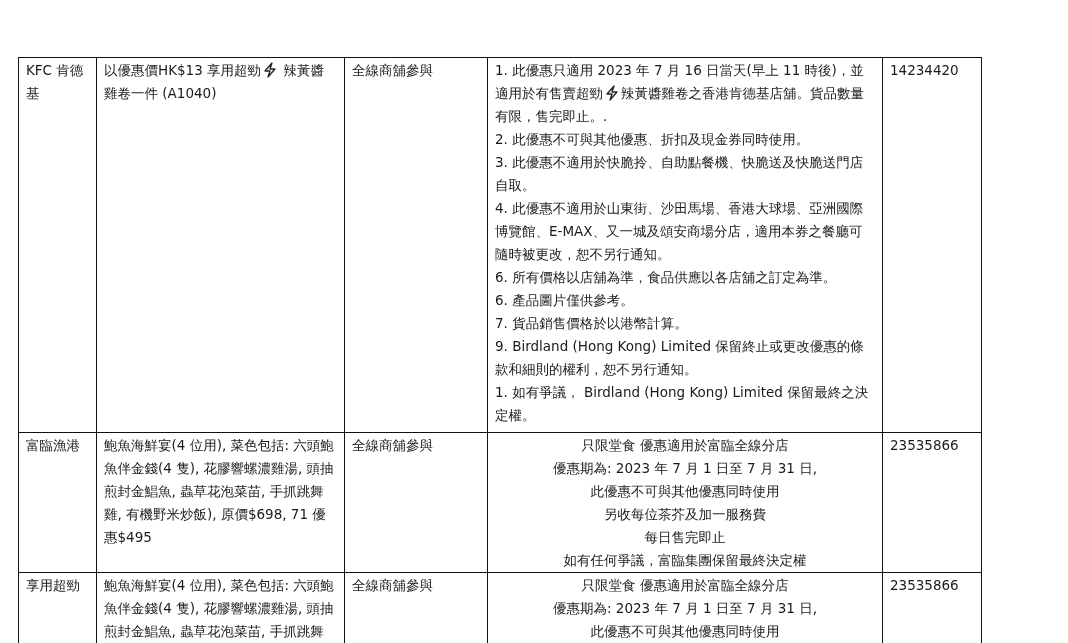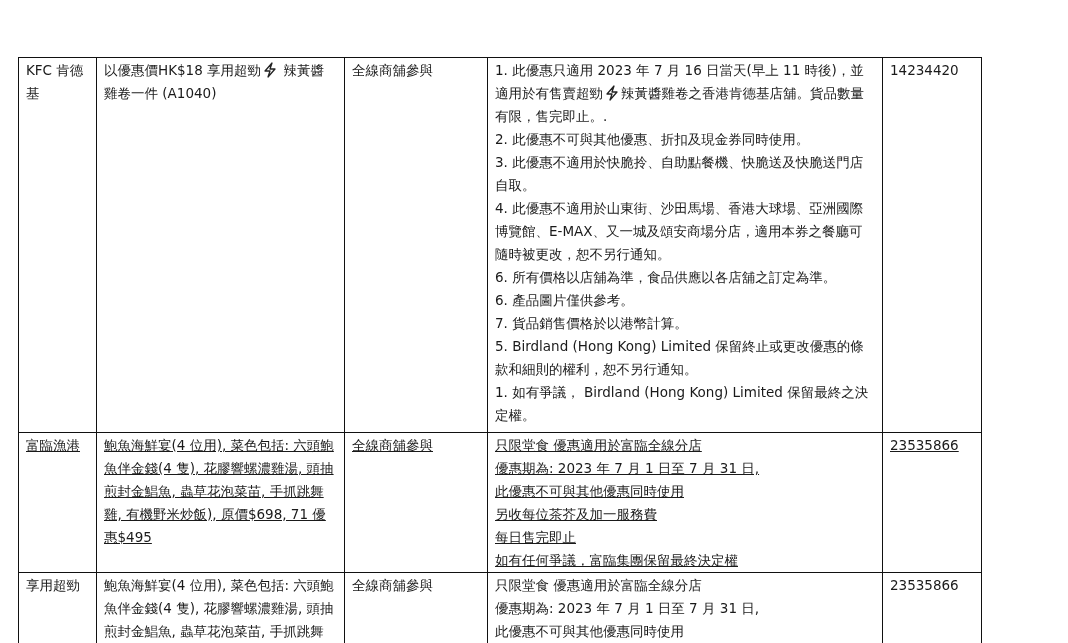--- a/index.html
+++ b/index.html
@@ -26,23 +26,23 @@
       vertical-align: top;
       padding: 1px 7px 0 7px;
       overflow: hidden;
     }
     .c1 { width: 78px; }
     .c2 { width: 248px; }
     .c3 { width: 143px; }
     .c4 { width: 395px; }
     .c5 { width: 99px; }
     .row1 td { height: 373px; }
-    .row2 td { height: 137px; text-decoration: underline; }
+    .row2 td { height: 137px; }
     .row3 td { height: 100px; }
-    .line { display: block; white-space: nowrap; }
+    .line { display: block; white-space: nowrap; text-align: center; }
     .wrap { display: block; }
     .bolt {
       display: inline-block;
       width: 14px; height: 16px;
       vertical-align: -3px;
       margin: 0 2px;
     }
     .bolt svg { width: 14px; height: 16px; }
   </style>
 </head>
@@ -56,39 +56,39 @@
       <col class="c4">
       <col class="c5">
   </colgroup>
 
   <tbody>
       <tr class="row1">
     <td>
       <span class="wrap">KFC 肯德基</span>
     </td>
     <td>
-      <span>以優惠價HK$18 享用超勁</span><span class="bolt"><svg viewBox="0 0 14 16">
+      <span>以優惠價HK$13 享用超勁</span><span class="bolt"><svg viewBox="0 0 14 16">
               <path d="M9 1 L2 9 L7 9 L5 15 L12 7 L7 7 Z" fill="none" stroke="#222" stroke-width="1.3" stroke-linejoin="round"></path>
             </svg></span>
       <span>辣黃醬雞卷一件 (A1040)</span>
     </td>
     <td>
       <span class="wrap">全線商舖參與</span>
     </td>
     <td>
       <span>1. 此優惠只適用 2023 年 7 月 16 日當天(早上 11 時後)，並適用於有售賣超勁</span><span class="bolt"><svg viewBox="0 0 14 16">
               <path d="M9 1 L2 9 L7 9 L5 15 L12 7 L7 7 Z" fill="none" stroke="#222" stroke-width="1.3" stroke-linejoin="round"></path>
             </svg></span><span>辣黃醬雞卷之香港肯德基店舖。貨品數量有限，售完即止。.</span>
       <span class="wrap">2. 此優惠不可與其他優惠、折扣及現金券同時使用。</span>
       <span class="wrap">3. 此優惠不適用於快脆拎、自助點餐機、快脆送及快脆送門店自取。</span>
       <span class="wrap">4. 此優惠不適用於山東街、沙田馬場、香港大球場、亞洲國際博覽館、E-MAX、又一城及頌安商場分店，適用本券之餐廳可隨時被更改，恕不另行通知。</span>
       <span class="wrap">6. 所有價格以店舖為準，食品供應以各店舖之訂定為準。</span>
       <span class="wrap">6. 產品圖片僅供參考。</span>
       <span class="wrap">7. 貨品銷售價格於以港幣計算。</span>
-      <span class="wrap">5. Birdland (Hong Kong) Limited 保留終止或更改優惠的條款和細則的權利，恕不另行通知。</span>
+      <span class="wrap">9. Birdland (Hong Kong) Limited 保留終止或更改優惠的條款和細則的權利，恕不另行通知。</span>
       <span class="wrap">1. 如有爭議， Birdland (Hong Kong) Limited 保留最終之決定權。</span>
     </td>
     <td>
       <span class="wrap">14234420</span>
     </td>
   </tr>
 
   <tr class="row2">
     <td>
       <span class="wrap">富臨漁港</span>

